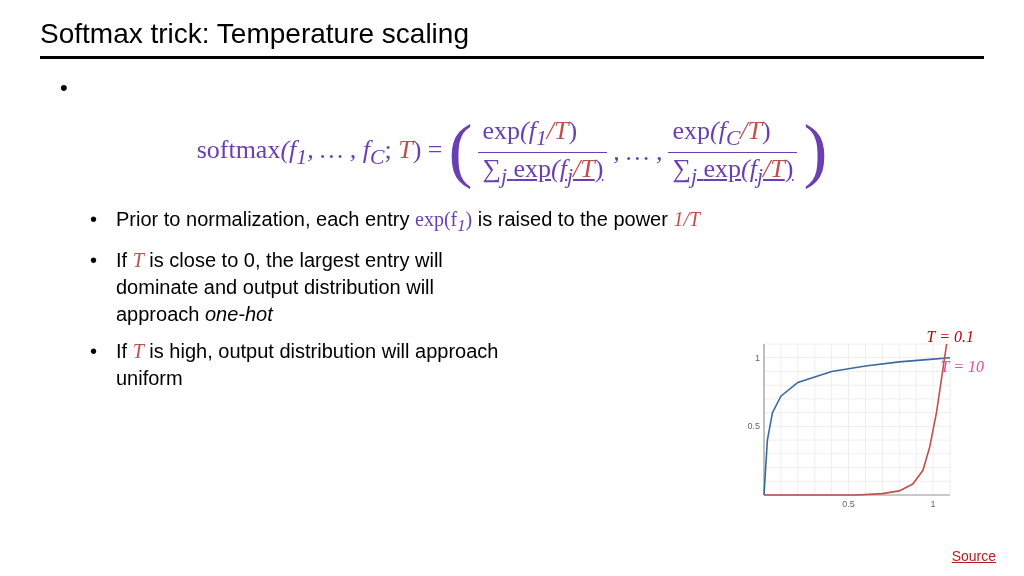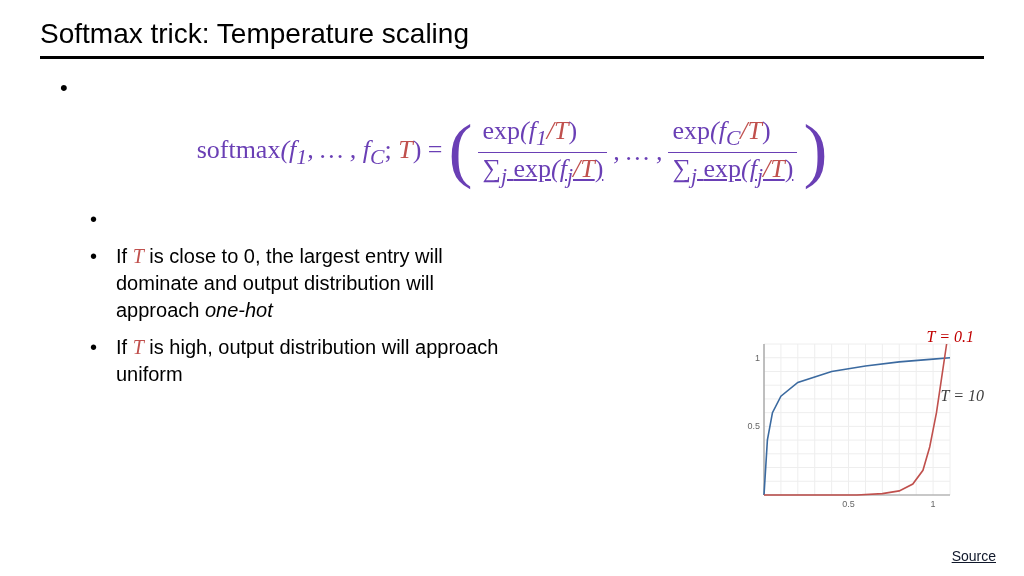--- a/index.html
+++ b/index.html
@@ -94,34 +94,34 @@
   right: 58px;
   top: 338px;
   width: 230px;
 }
 .chart-label {
   font-family: 'Cambria Math','Times New Roman',serif;
   font-size: 16px;
   position: absolute;
 }
 .label-red  { color: #c00000; right: -8px; top: -10px; }
-.label-blue { color: #404040; right: -18px; top: 20px; margin-top: 29px; }
+.label-blue { color: #ec4899; right: -18px; top: 20px; }
 svg.chart {
   display: block;
   border: none;
   background: #fff;
   width: 220px;
   height: 175px;
 }
 .source-link {
   position: absolute;
   right: 28px;
   bottom: 12px;
   font-size: 14px;
-  color: #0f172a;
+  color: #b91c1c;
   text-decoration: underline;
 }
 </style>
 </head>
 <body>
 
 <div class="slide">
 
   <div class="title">Softmax trick: Temperature scaling</div>
 
@@ -153,20 +153,23 @@
         </span>
       </span>
       <span class="bigparen">)</span>
     </span>
   </div>
 
   <div class="sub-area">
     <div class="sub-left" style="width:100%;">
       <div class="sub-bullet" style="width:880px;">
         <span class="dot">•</span>
+        <span>
+          <span>Prior to normalization, each entry </span><span class="purple math-inline"><span>exp(f</span><sub class="italic">1</sub><span>)</span></span><span> is raised to the power </span><span class="brick math-inline italic">1/T</span>
+        </span>
       </div>
       <div class="sub-bullet" style="width:430px;">
         <span class="dot">•</span>
         <span>
           <span>If </span><span class="brick math-inline italic">T</span><span> is close to 0, the largest entry will dominate and output distribution will approach </span><i>one-hot</i>
         </span>
       </div>
       <div class="sub-bullet" style="width:430px;">
         <span class="dot">•</span>
         <span>

